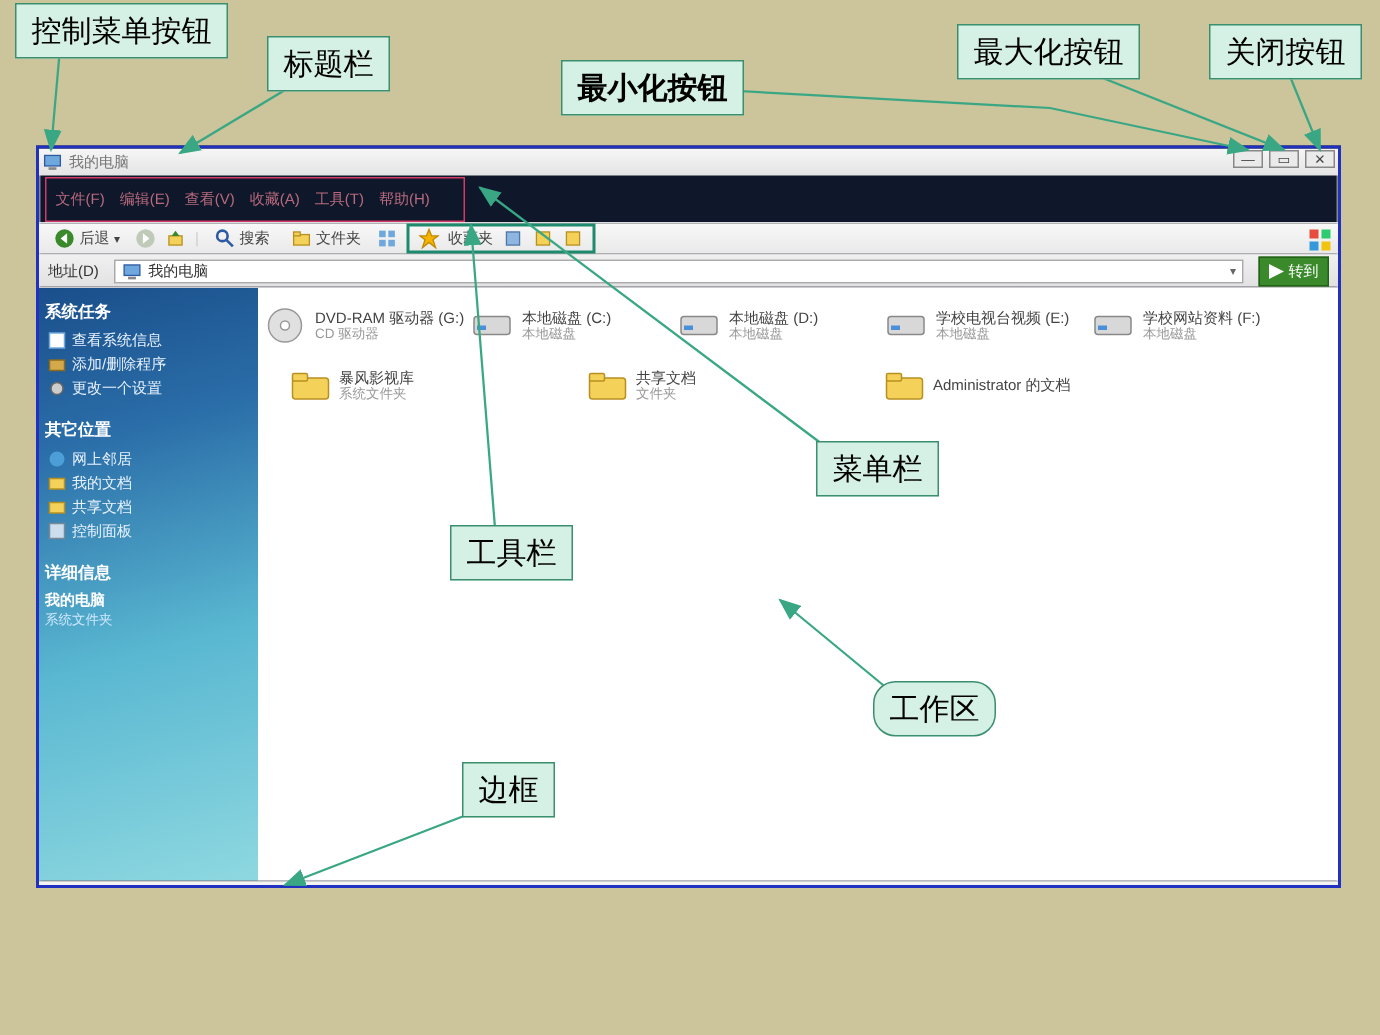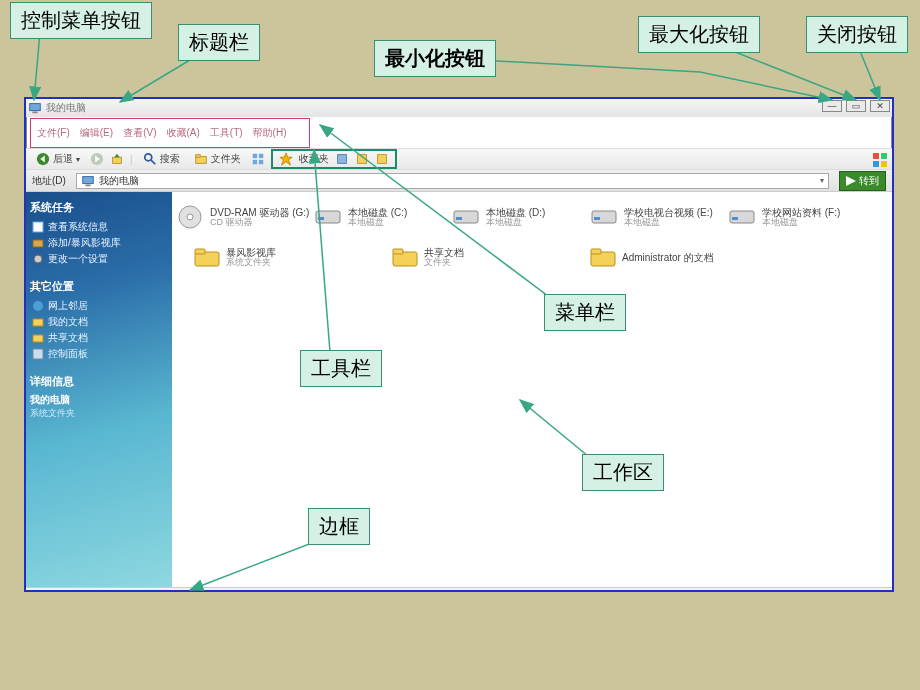--- a/index.html
+++ b/index.html
@@ -27,21 +27,21 @@
     width: 920px; height: 690px;
     z-index: 40;
     pointer-events: none;
   }
   .window {
     position: absolute;
     left: 24px;
     top: 97px;
     width: 870px;
     height: 495px;
-    background: #ffffff;
+    background: #0f172a;
     border: 2px solid #2030c0;
     box-shadow: 0 0 0 1px #888 inset;
     overflow: hidden;
   }
   .titlebar {
     height: 18px;
     background: linear-gradient(#f6f6f6,#e4e4e4);
     display: flex;
     align-items: center;
     font-size: 10px;
@@ -177,21 +177,21 @@
 </head>
 <body>
 
 <div class="callout" style="left:10px; top:2px;">控制菜单按钮</div>
 <div class="callout" style="left:178px; top:24px;">标题栏</div>
 <div class="callout" style="left:374px; top:40px;font-weight:bold;">最小化按钮</div>
 <div class="callout" style="left:638px; top:16px;">最大化按钮</div>
 <div class="callout" style="left:806px; top:16px;">关闭按钮</div>
 <div class="callout" style="left:544px; top:294px;">菜单栏</div>
 <div class="callout" style="left:300px; top:350px;">工具栏</div>
-<div class="callout" style="left:582px; top:454px;">工作区</div>
+<div class="callout" style="left:582px; top:454px;border-radius:15px;">工作区</div>
 <div class="callout" style="left:308px; top:508px;">边框</div>
 
 <svg class="arrows">
   <defs>
     <marker id="ah" markerWidth="10" markerHeight="8" refX="9" refY="4" orient="auto">
       <polygon points="0,0 10,4 0,8" fill="#39a784"></polygon>
     </marker>
   </defs>
 
   <line x1="40" y1="32" x2="34" y2="100" stroke="#39a784" stroke-width="1.5" marker-end="url(#ah)"></line>
@@ -324,21 +324,21 @@
         <div class="sb-item">
             <svg class="sb-ico" viewBox="0 0 12 12">
               <rect x="1" y="1" width="10" height="10" fill="#fff" stroke="#6fa8dc"></rect>
             </svg>
             <span>查看系统信息</span>
           </div>
         <div class="sb-item">
             <svg class="sb-ico" viewBox="0 0 12 12">
               <rect x="1" y="3" width="10" height="7" fill="#d4a94a" stroke="#8a6a20"></rect>
             </svg>
-            <span>添加/暴风影视库</span>
+            <span>添加/删除程序</span>
           </div>
         <div class="sb-item">
             <svg class="sb-ico" viewBox="0 0 12 12">
               <circle cx="6" cy="6" r="4" fill="#ccc" stroke="#666"></circle>
             </svg>
             <span>更改一个设置</span>
           </div>
       </div>
       <div class="sb-section">
         <div class="sb-head">其它位置</div>

